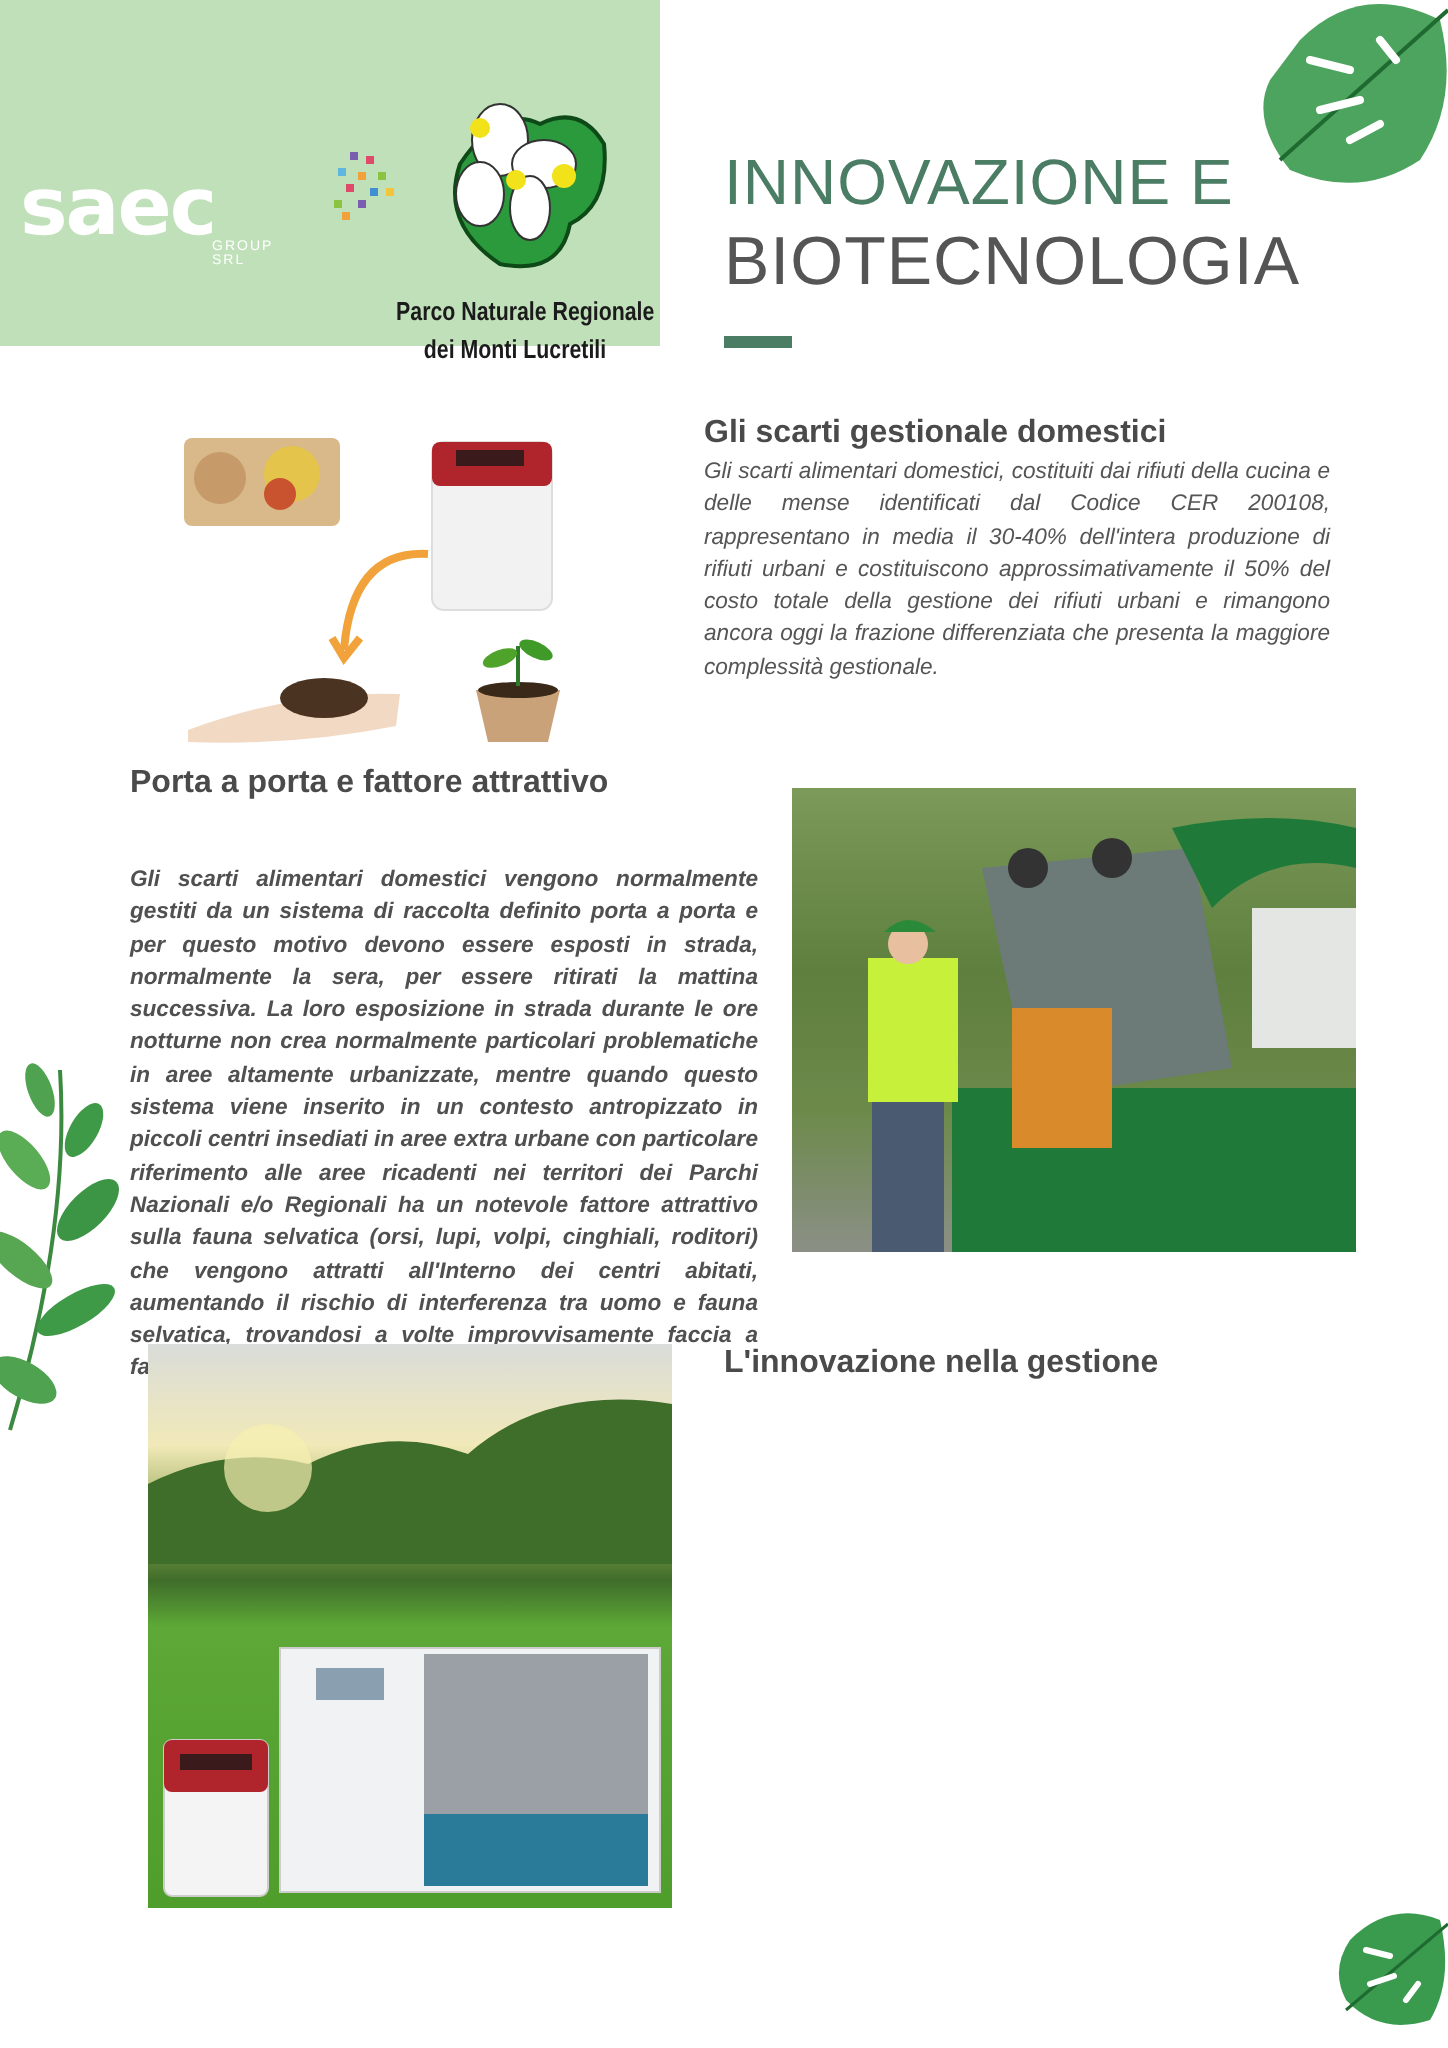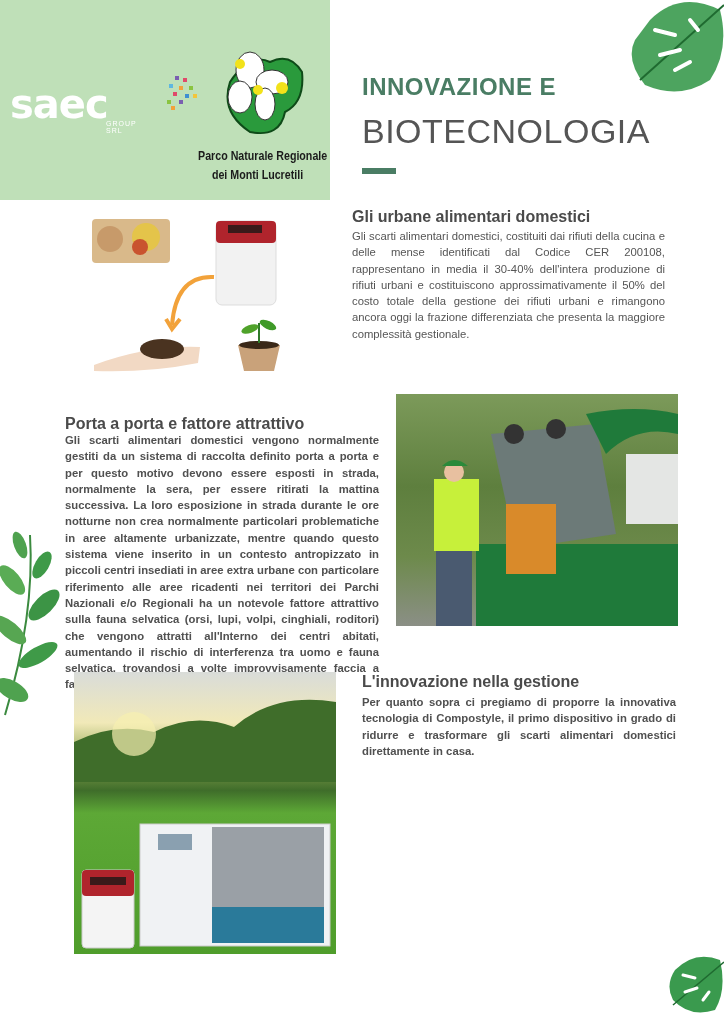--- a/index.html
+++ b/index.html
@@ -1,39 +1,39 @@
 <!DOCTYPE html>
 <html><head>
 <meta charset="utf-8">
 <style>
   * { box-sizing: border-box; margin: 0; padding: 0; }
   html, body { width: 724px; height: 1024px; background: #ffffff; overflow: hidden; }
   body { position: relative; font-family: "Liberation Sans", "DejaVu Sans", sans-serif; color: #4a4a4a; }
 
-  .header-block { position: absolute; left: 0; top: 0; width: 330px; height: 200px; background: #bfe0b8; }
+  .header-block { position: absolute; left: 0; top: 0; width: 330px; height: 173px; background: #bfe0b8; }
   .saec-logo { position: absolute; left: 10px; top: 84px; }
   .saec-word { font-family: "DejaVu Sans", sans-serif; font-weight: bold; font-size: 40px; color: #ffffff; letter-spacing: -1px; line-height: 40px; }
   .saec-sub { position: absolute; left: 96px; top: 36px; font-size: 7px; color: #ffffff; letter-spacing: 1px; }
   .saec-dots { position: absolute; left: 155px; top: -10px; width: 36px; height: 40px; }
   .park-logo { position: absolute; left: 210px; top: 42px; width: 100px; height: 96px; }
   .park-name { position: absolute; left: 185px; top: 146px; width: 145px; text-align: center; font-family: "Liberation Sans", sans-serif; font-weight: bold; font-size: 13px; line-height: 19px; color: #1b1b1b; transform: scaleX(0.82); transform-origin: center; white-space: nowrap; }
 
-  .title-1 { position: absolute; left: 362px; top: 73px; font-size: 24px; color: #4a7d64; letter-spacing: 0.5px; font-weight: bold; text-align: center; }
+  .title-1 { position: absolute; left: 362px; top: 73px; font-size: 32px; color: #4a7d64; letter-spacing: 0.5px; font-weight: normal; text-align: center; }
   .title-2 { position: absolute; left: 362px; top: 112px; font-size: 34px; color: #555555; font-weight: normal; letter-spacing: 0.5px; }
   .title-bar { position: absolute; left: 362px; top: 168px; width: 34px; height: 6px; background: #4a7d64; }
 
   .h2 { font-weight: bold; color: #4a4a4a; font-size: 16px; position: absolute; }
-  .p { position: absolute; font-size: 11.3px; line-height: 16.3px; text-align: justify; color: #555; }
+  .p { position: absolute; font-size: 11.3px; line-height: 16.3px; text-align: justify; color: #555; font-style: italic; }
   .p.bold { font-weight: bold; color: #505050; }
   .p span { display: block; }
 
   .s1-title { left: 352px; top: 208px; }
   .s1-body { left: 352px; top: 228px; width: 313px; }
 
-  .s2-title { left: 65px; top: 383px; margin-top: 32px; }
+  .s2-title { left: 65px; top: 383px; }
   .s2-body { left: 65px; top: 416px; width: 314px; margin-top: 16px; }
 
   .s3-title { left: 362px; top: 673px; }
   .s3-body { left: 362px; top: 694px; width: 314px; }
 
   .img { position: absolute; overflow: hidden; }
   .illus { left: 88px; top: 215px; width: 205px; height: 160px; }
   .worker { left: 396px; top: 394px; width: 282px; height: 232px; background: linear-gradient(180deg,#7c9a5a 0%,#5e7f3e 40%,#6d8a4b 70%,#8b8f86 100%); }
   .park-photo { left: 74px; top: 672px; width: 262px; height: 282px; background: linear-gradient(180deg,#d9dcd9 0%,#f1e9b8 18%,#8aa24f 32%,#3f6d2a 42%,#5da836 50%,#4f9d2b 100%); }
 
@@ -115,21 +115,21 @@
     <path d="M6 150 Q60 130 112 132 L110 148 Q60 158 6 156 Z" fill="#f2d9c4"></path>
     <ellipse cx="74" cy="134" rx="22" ry="10" fill="#4a3320"></ellipse>
     <path d="M150 130 L192 130 L186 156 L156 156 Z" fill="#c9a27a"></path>
     <ellipse cx="171" cy="130" rx="20" ry="4" fill="#3a2818"></ellipse>
     <path d="M171 128 L171 108" stroke="#2f7a2a" stroke-width="2"></path>
     <ellipse cx="162" cy="114" rx="9" ry="4" fill="#4fa22a" transform="rotate(-20 162 114)"></ellipse>
     <ellipse cx="180" cy="110" rx="9" ry="4" fill="#3f9a28" transform="rotate(25 180 110)"></ellipse>
   </svg>
 </div>
 
-<div class="h2 s1-title">Gli urbane alimentari domestici</div>
+<div class="h2 s1-title">Gli scarti gestionale domestici</div>
 <div class="p s1-body">Gli scarti alimentari domestici, costituiti dai rifiuti della cucina e delle mense identificati dal Codice CER 200108, rappresentano in media il 30-40% dell'intera produzione di rifiuti urbani e costituiscono approssimativamente il 50% del costo totale della gestione dei rifiuti urbani e rimangono ancora oggi la frazione differenziata che presenta la maggiore complessità gestionale.</div>
 
 <div class="h2 s2-title">Porta a porta e fattore attrattivo</div>
 <div class="p bold s2-body">Gli scarti alimentari domestici vengono normalmente gestiti da un sistema di raccolta definito porta a porta e per questo motivo devono essere esposti in strada, normalmente la sera, per essere ritirati la mattina successiva. La loro esposizione in strada durante le ore notturne non crea normalmente particolari problematiche in aree altamente urbanizzate, mentre quando questo sistema viene inserito in un contesto antropizzato in piccoli centri insediati in aree extra urbane con particolare riferimento alle aree ricadenti nei territori dei Parchi Nazionali e/o Regionali ha un notevole fattore attrattivo sulla fauna selvatica (orsi, lupi, volpi, cinghiali, roditori) che vengono attratti all'Interno dei centri abitati, aumentando il rischio di interferenza tra uomo e fauna selvatica, trovandosi a volte improvvisamente faccia a faccia</div>
 
 <div class="img worker">
   <svg width="282" height="232" viewBox="0 0 282 232">
     <rect x="80" y="150" width="202" height="82" fill="#1f7a3a"></rect>
     <path d="M95 40 L200 30 L220 140 L120 155 Z" fill="#6c7a78"></path>
     <circle cx="118" cy="40" r="10" fill="#333"></circle>
@@ -153,14 +153,13 @@
     <rect x="138" y="235" width="112" height="36" fill="#2a7a9a"></rect>
     <rect x="84" y="162" width="34" height="16" fill="#8aa0b0"></rect>
     <rect x="8" y="198" width="52" height="78" rx="4" fill="#f4f4f4" stroke="#ccc"></rect>
     <rect x="8" y="198" width="52" height="26" rx="4" fill="#b0242c"></rect>
     <rect x="16" y="205" width="36" height="8" fill="#3a1a1a"></rect>
   </svg>
 </div>
 
 <div class="h2 s3-title">L'innovazione nella gestione</div>
 <div class="p bold s3-body">
-  <span>Per quanto sopra ci pregiamo di proporre la innovativa tecnologia di Compostyle, il primo dispositivo in grado di ridurre e trasformare gli scarti alimentari domestici direttamente in casa.</span>
 </div>
 
 </body></html>

